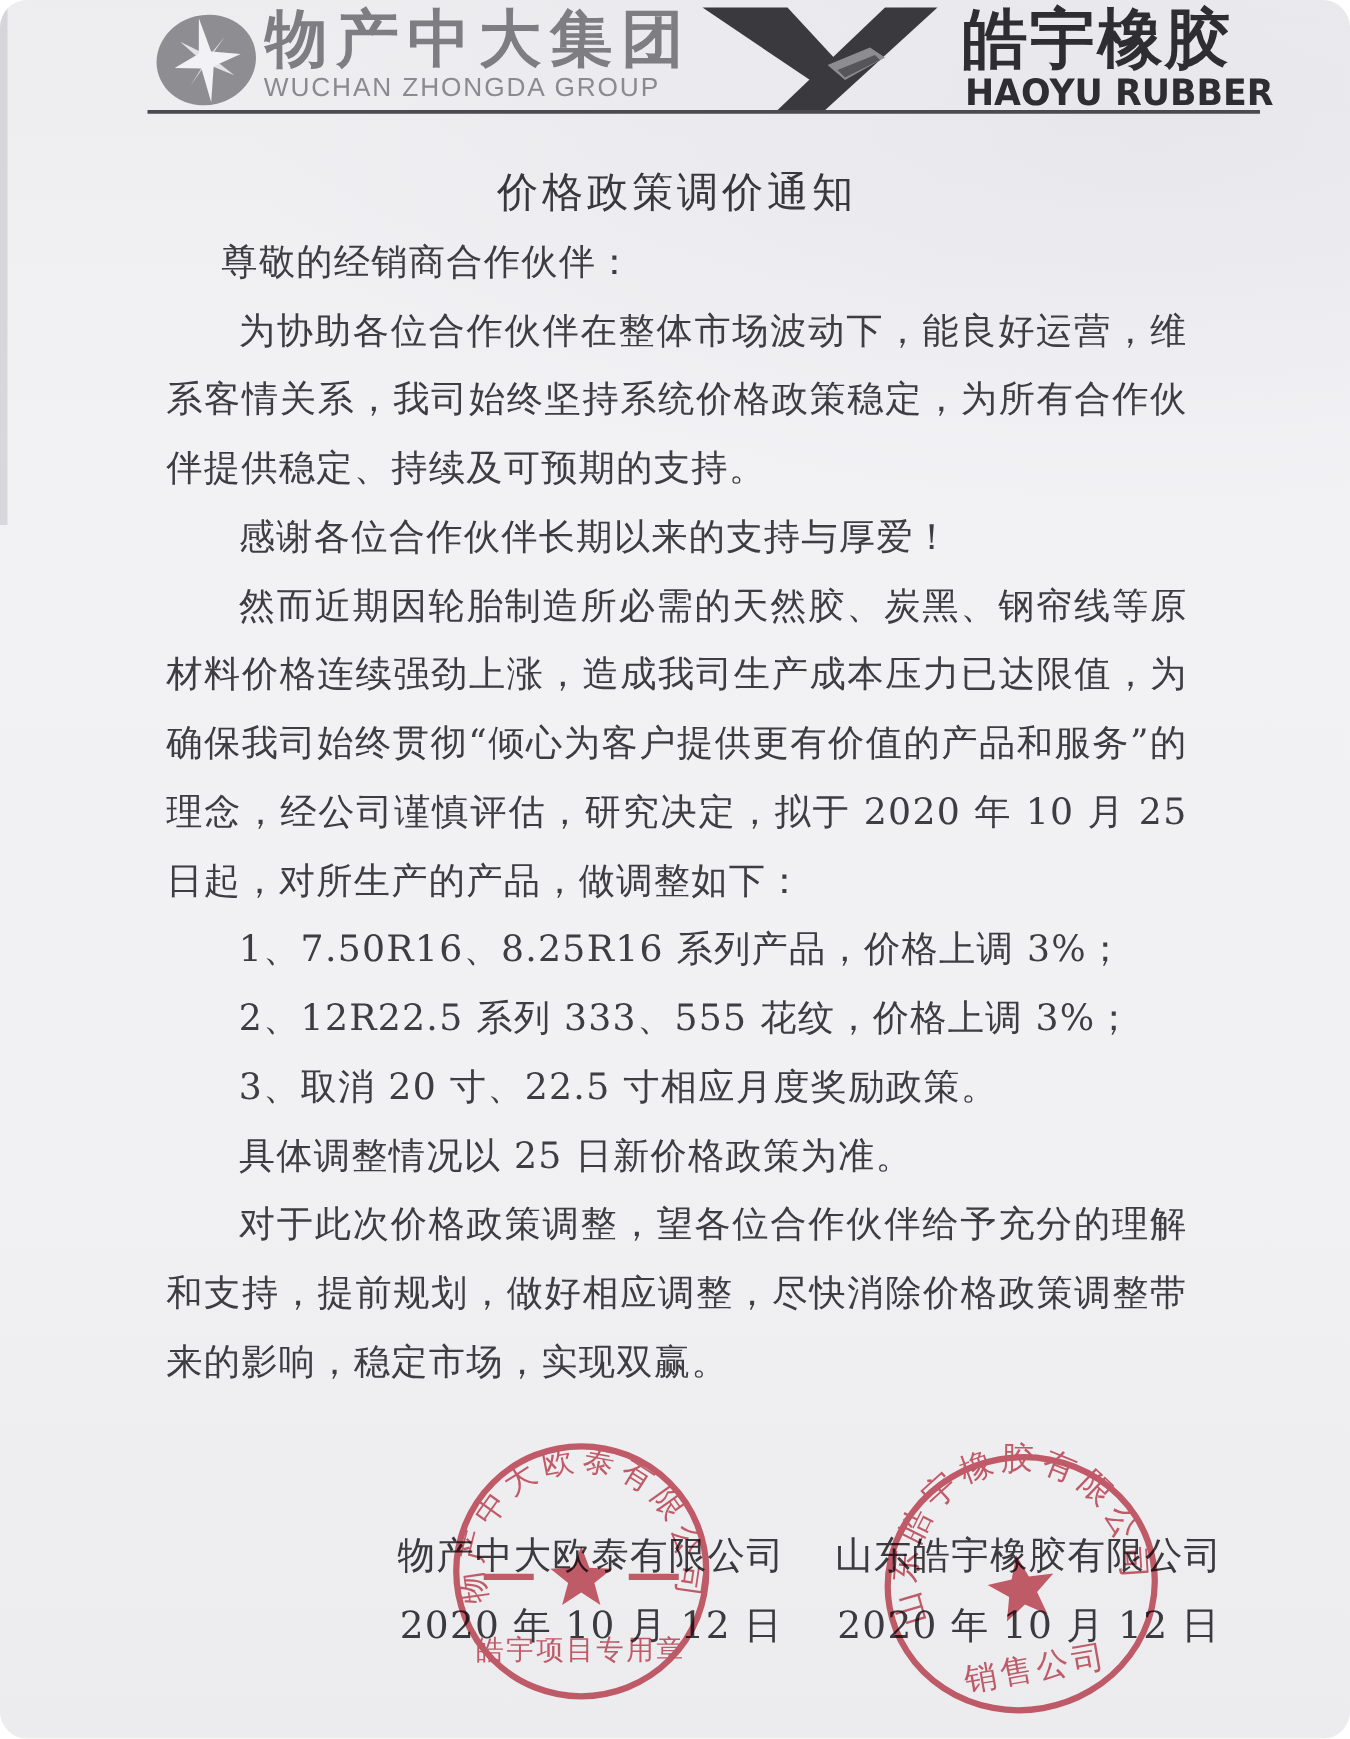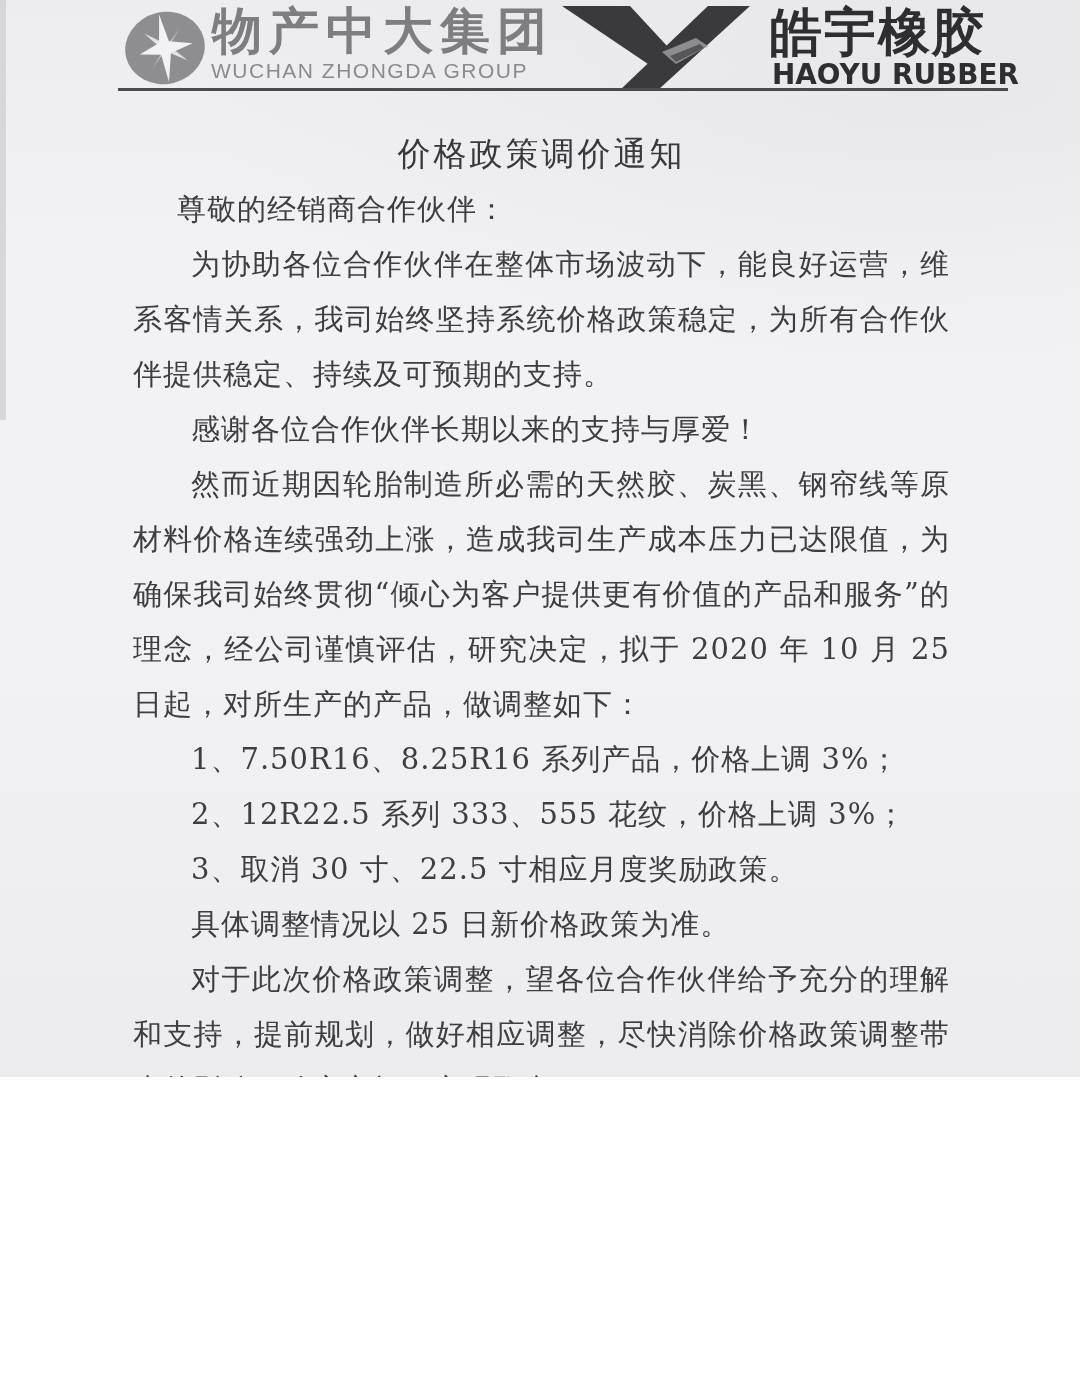--- a/index.html
+++ b/index.html
@@ -1,24 +1,25 @@
 <!DOCTYPE html>
 <html><head>
 <meta charset="utf-8">
 <style>
   html,body{margin:0;padding:0;background:#ffffff;}
   .page{
     position:relative;
-    width:1080px;height:1077px;
+    width:1080px;height:1391px;
     overflow:hidden;
     background:
       radial-gradient(1200px 500px at 85% 8%, rgba(220,220,226,.35), rgba(0,0,0,0) 60%),
       linear-gradient(180deg,#ededf0 0%,#f2f1f4 25%,#f1f0f2 65%,#ecebee 100%);
     color:#3d3d42;
     font-family:"DejaVu Serif","Liberation Serif",serif;
+    border-radius:22px;
   }
   .edge-shade{position:absolute;left:0;top:0;width:6px;height:420px;background:#b9b9bf;opacity:.45;}
 
   
   .letterhead{position:absolute;left:0;top:0;width:100%;height:100px;}
   .rule{position:absolute;left:118px;top:88px;width:890px;height:3px;background:#4a4a4f;}
   .logo-oval{position:absolute;left:123px;top:8px;}
   .wz-cn{
     position:absolute;left:212px;top:2px;width:310px;
     font-size:50px;line-height:58px;letter-spacing:7px;
@@ -102,21 +103,21 @@
   </header>
 
   <main class="body-text">
     <h1>价格政策调价通知</h1>
     <p class="no-indent">尊敬的经销商合作伙伴：</p>
     <p>为协助各位合作伙伴在整体市场波动下，能良好运营，维系客情关系，我司始终坚持系统价格政策稳定，为所有合作伙伴提供稳定、持续及可预期的支持。</p>
     <p>感谢各位合作伙伴长期以来的支持与厚爱！</p>
     <p>然而近期因轮胎制造所必需的天然胶、炭黑、钢帘线等原材料价格连续强劲上涨，造成我司生产成本压力已达限值，为确保我司始终贯彻“倾心为客户提供更有价值的产品和服务”的理念，经公司谨慎评估，研究决定，拟于 2020 年 10 月 25 日起，对所生产的产品，做调整如下：</p>
     <p>1、7.50R16、8.25R16 系列产品，价格上调 3%；</p>
     <p>2、12R22.5 系列 333、555 花纹，价格上调 3%；</p>
-    <p>3、取消 30 寸、22.5 寸相应月度奖励政策。</p>
+    <p>3、取消 20 寸、22.5 寸相应月度奖励政策。</p>
     <p>具体调整情况以 25 日新价格政策为准。</p>
     <p>对于此次价格政策调整，望各位合作伙伴给予充分的理解和支持，提前规划，做好相应调整，尽快消除价格政策调整带来的影响，稳定市场，实现双赢。</p>
   </main>
 
   <section class="sig sig-left">
     <div class="company">物产中大欧泰有限公司</div>
     <div class="date">2020 年 10 月 12 日</div>
   </section>
   <section class="sig sig-right">
     <div class="company">山东皓宇橡胶有限公司</div>

